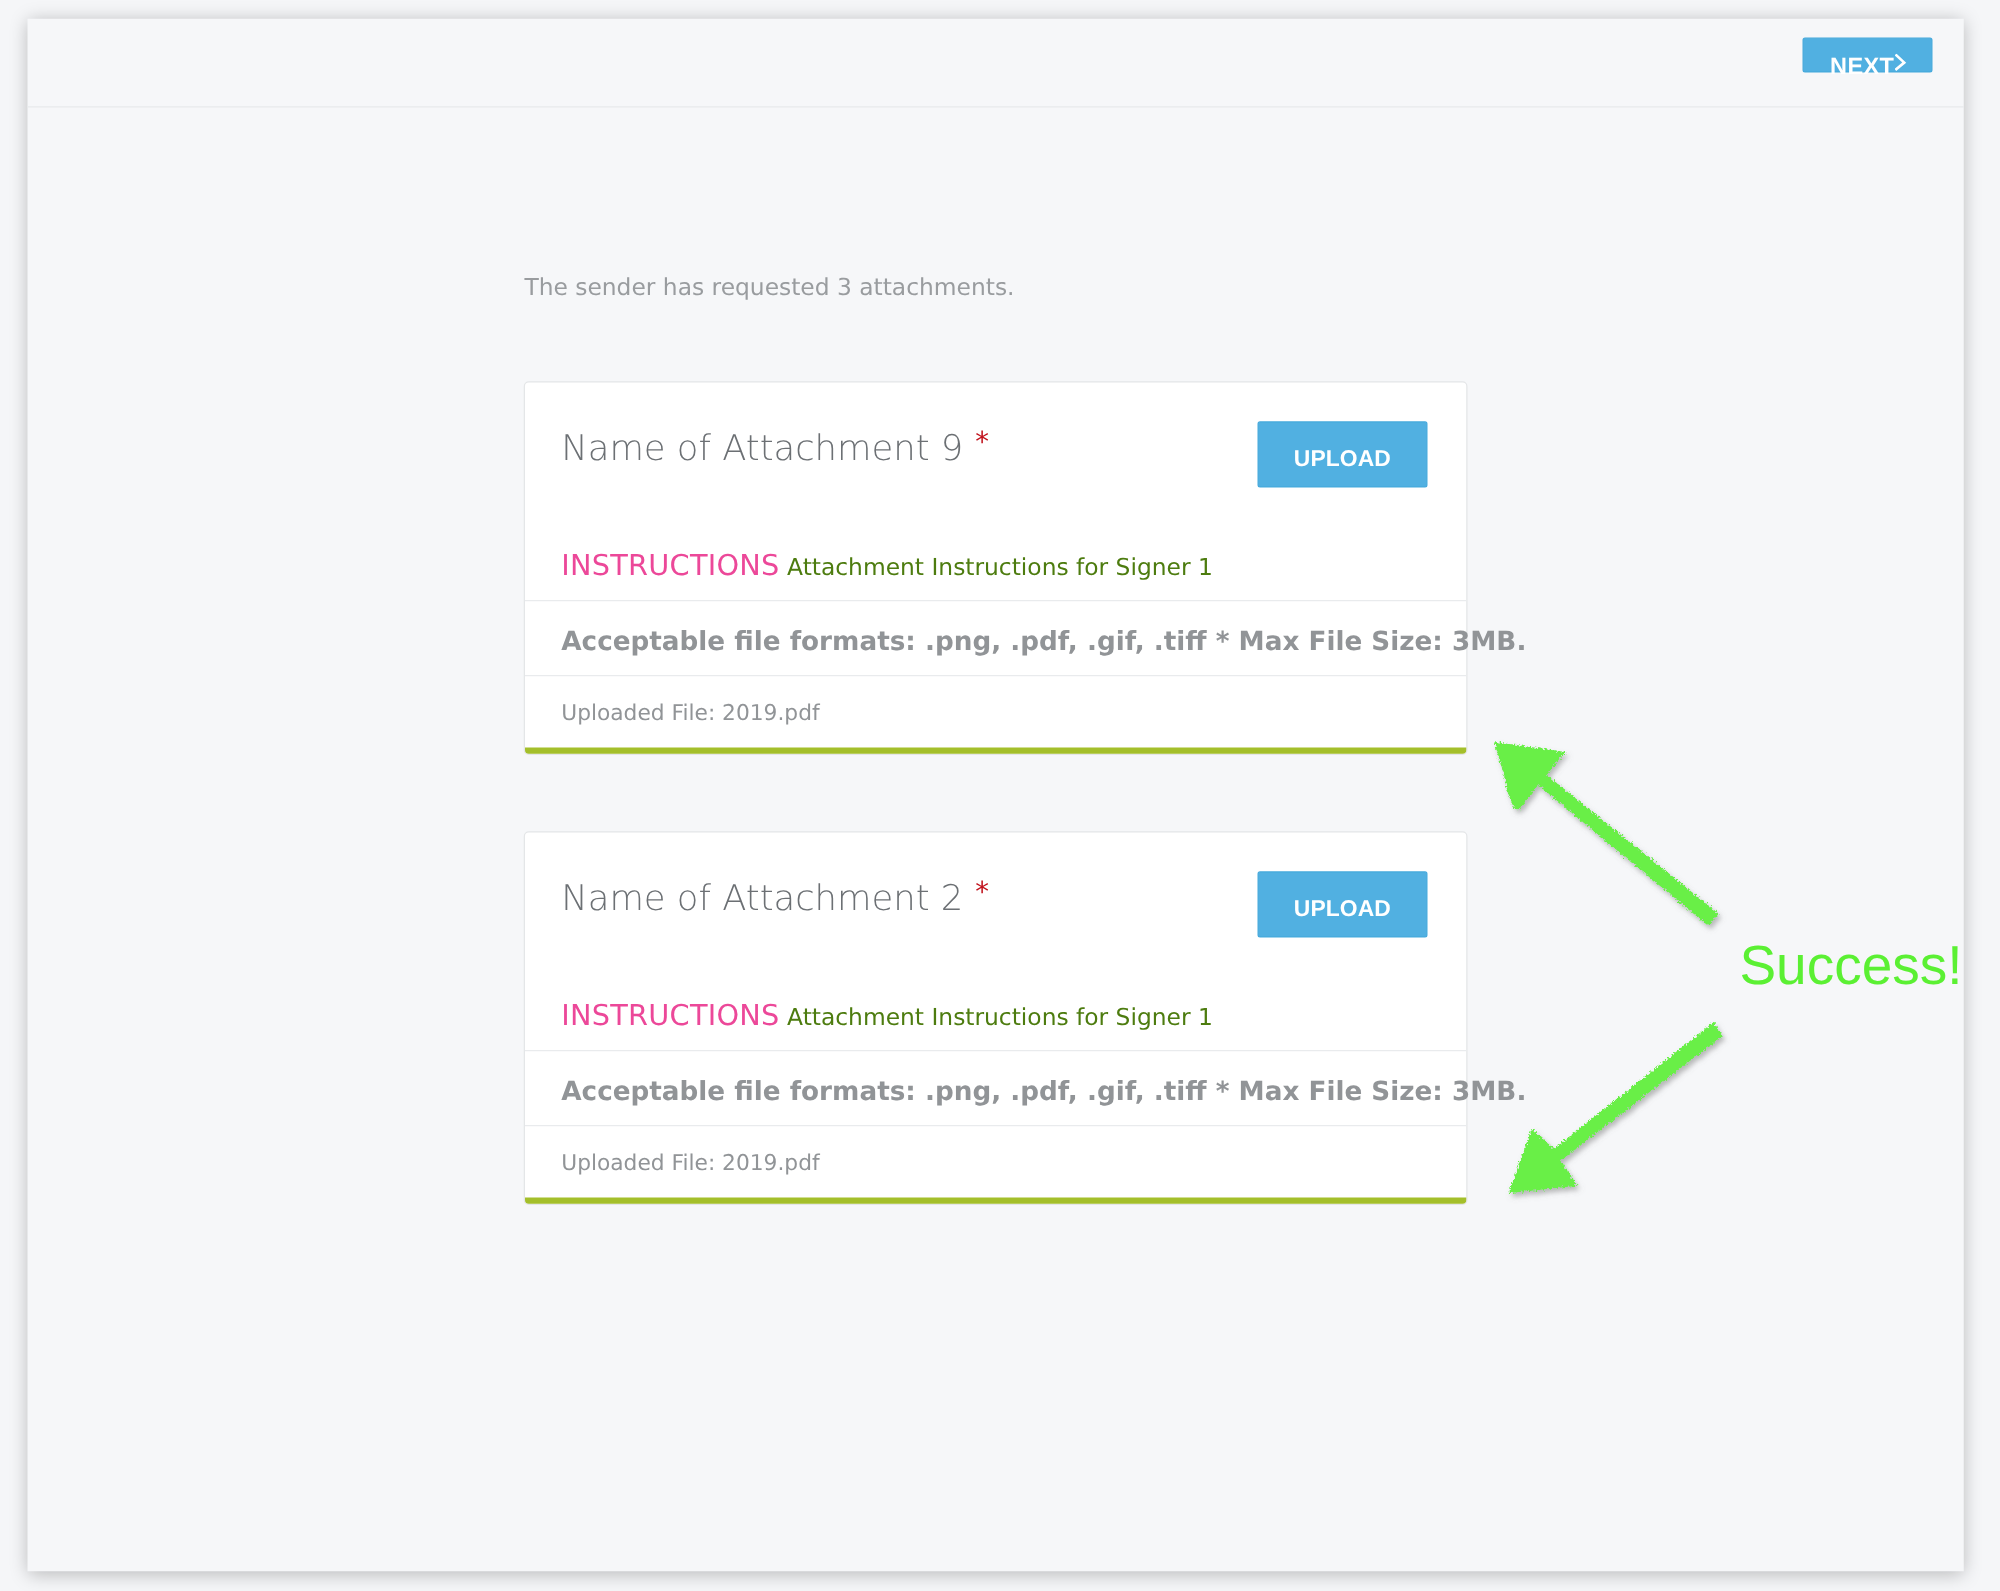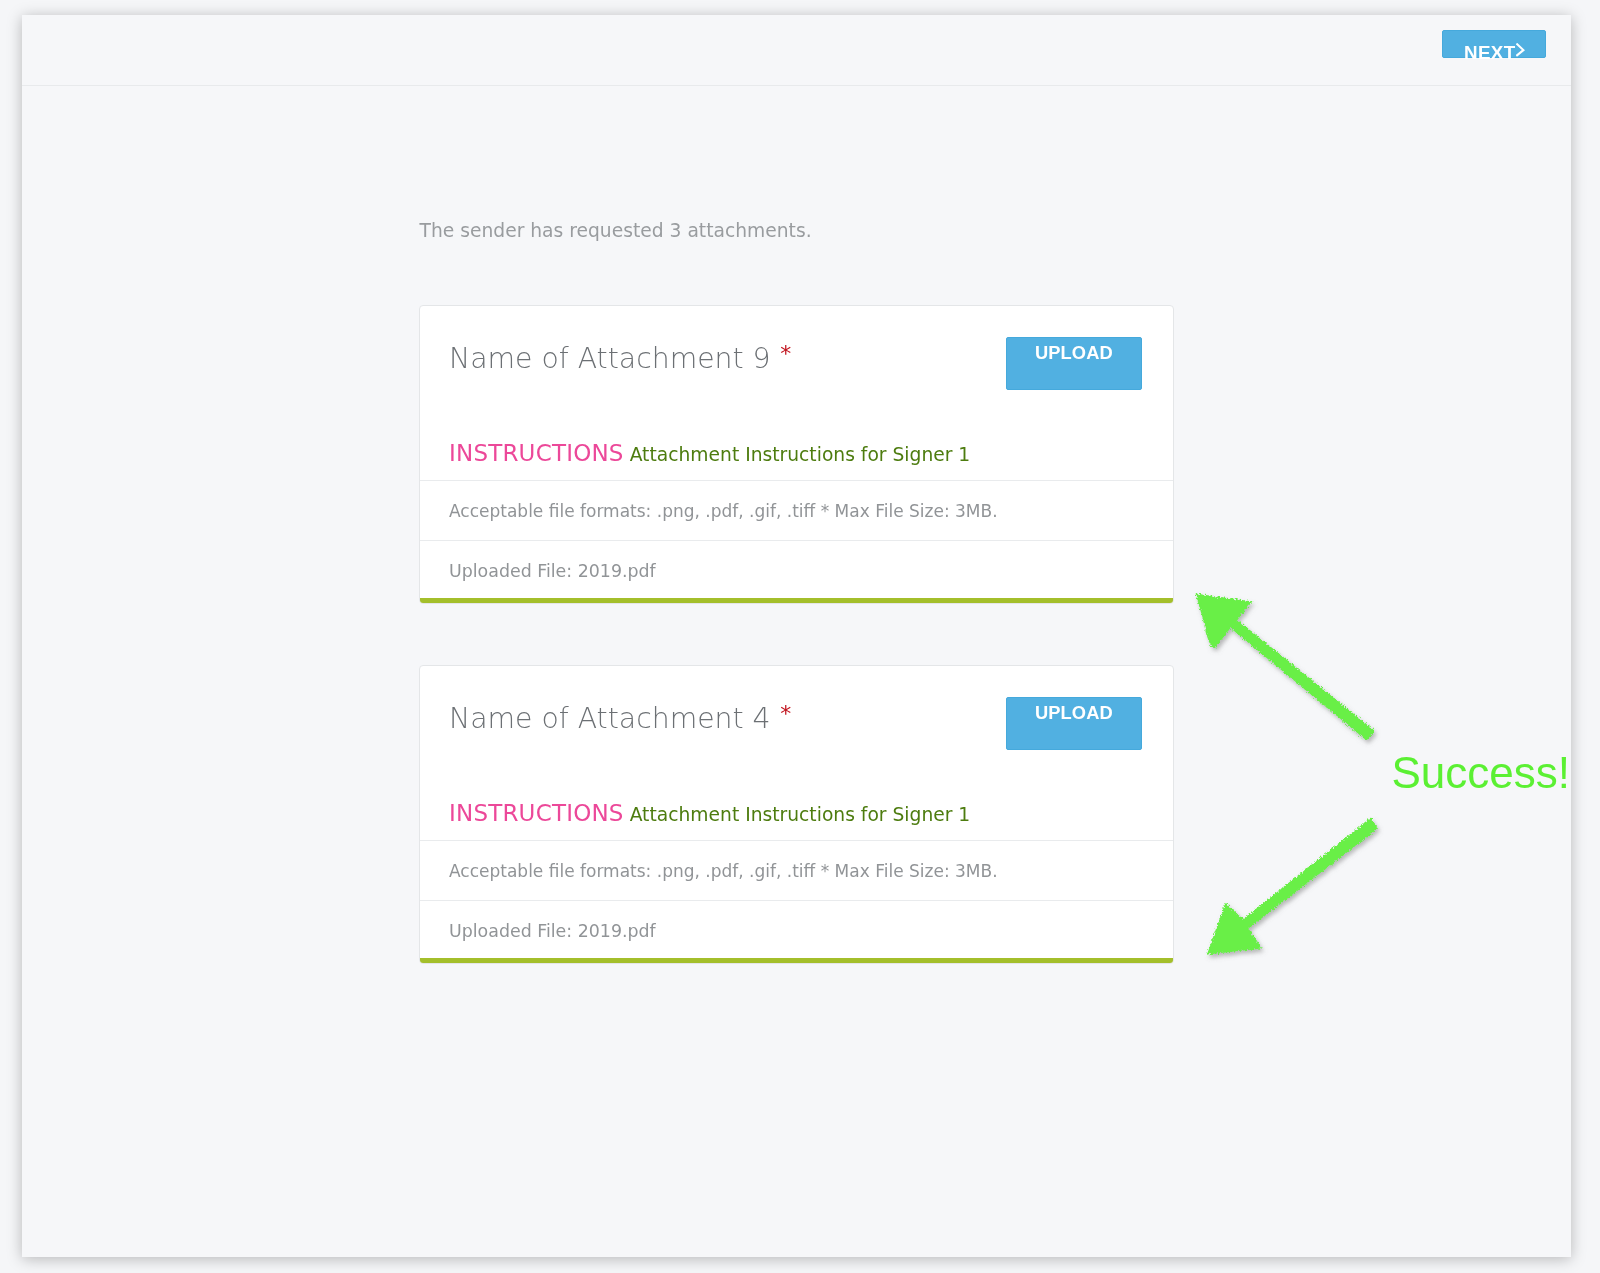--- a/index.html
+++ b/index.html
@@ -64,30 +64,30 @@
   .upload-btn {
     position: absolute; left: 586px; top: 31px;
     width: 136px; height: 53px;
     background: #51b0e1; border-radius: 2px;
     border: 1px solid #45a9dc;
     box-sizing: border-box;
     color: #fff;
     font-size: 18.3px; font-weight: bold; letter-spacing: 0.1px;
     font-family: "Liberation Sans", sans-serif;
   }
-  .upload-btn .lbl { position:absolute; left:28px; top:4px; }
+  .upload-btn .lbl { position:absolute; left:28px; top:18px; }
   .row { border-top: 1px solid #e9ebed; position:relative; font-size: 17.5px; }
   .row .txt { position:absolute; left:29px; top:20px; white-space:nowrap; }
   .r2 { height: 59px; }
   .r3 { height: 62px; text-align: center; }
   .ins-row { position:absolute; left:29px; top:134px; white-space:nowrap; }
   .ins-label { color: #ec4899; font-size:23px; letter-spacing: 0.2px; padding-right:6px; }
   .ins-text { color: #4d7c0f; font-size:18.7px; }
   .muted { color: #919497; }
-  .r2 .txt { font-size: 17px; }
+  .r2 .txt { font-size: 21px; font-weight: bold; }
   .r3 .txt { font-size: 17.4px; }
   .success-label {
     position: absolute; left: 1321.5px; top: 732.8px; color: #5bf033; font-size: 44px;
     font-family: "Liberation Sans", sans-serif; font-weight: 400; margin-left: 48px;
   }
   svg.arrows { position:absolute; left:0; top:0; width:1600px; height:1273px; pointer-events:none; }
 </style>
 </head>
 <body>
 
@@ -120,21 +120,21 @@
     </div>
     <div class="row r3">
       <div class="txt muted">Uploaded File: 2019.pdf</div>
     </div>
     <div class="greenbar"></div>
   </div>
 
   <div class="att-card" style="top:650px">
     <div class="att-head">
       <div class="att-name">
-        <span>Name of Attachment 4</span><span class="req">*</span>
+        <span>Name of Attachment 2</span><span class="req">*</span>
       </div>
       <div class="upload-btn">
         <span class="lbl">UPLOAD</span>
       </div>
       <div class="ins-row">
         <span class="ins-label">INSTRUCTIONS</span><span class="ins-text">Attachment Instructions for Signer 1</span>
       </div>
     </div>
     <div class="row r2">
       <div class="txt muted">Acceptable file formats: .png, .pdf, .gif, .tiff * Max File Size: 3MB.</div>

